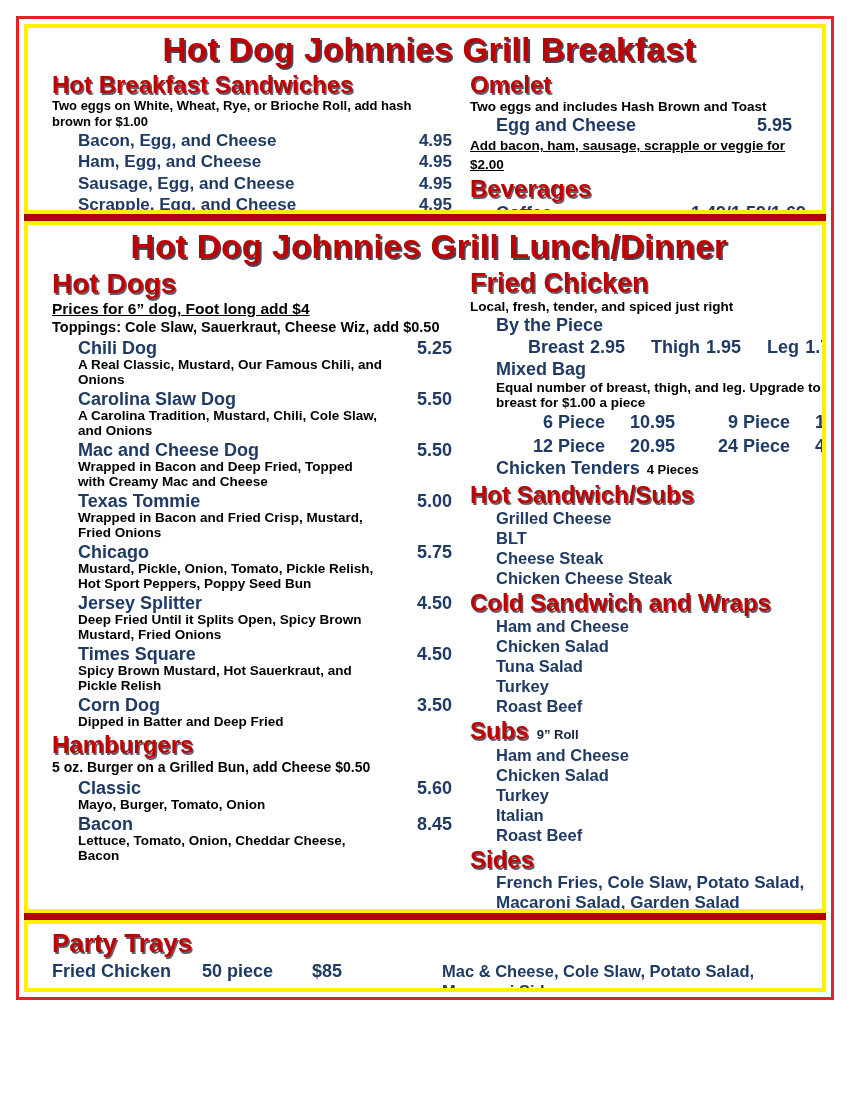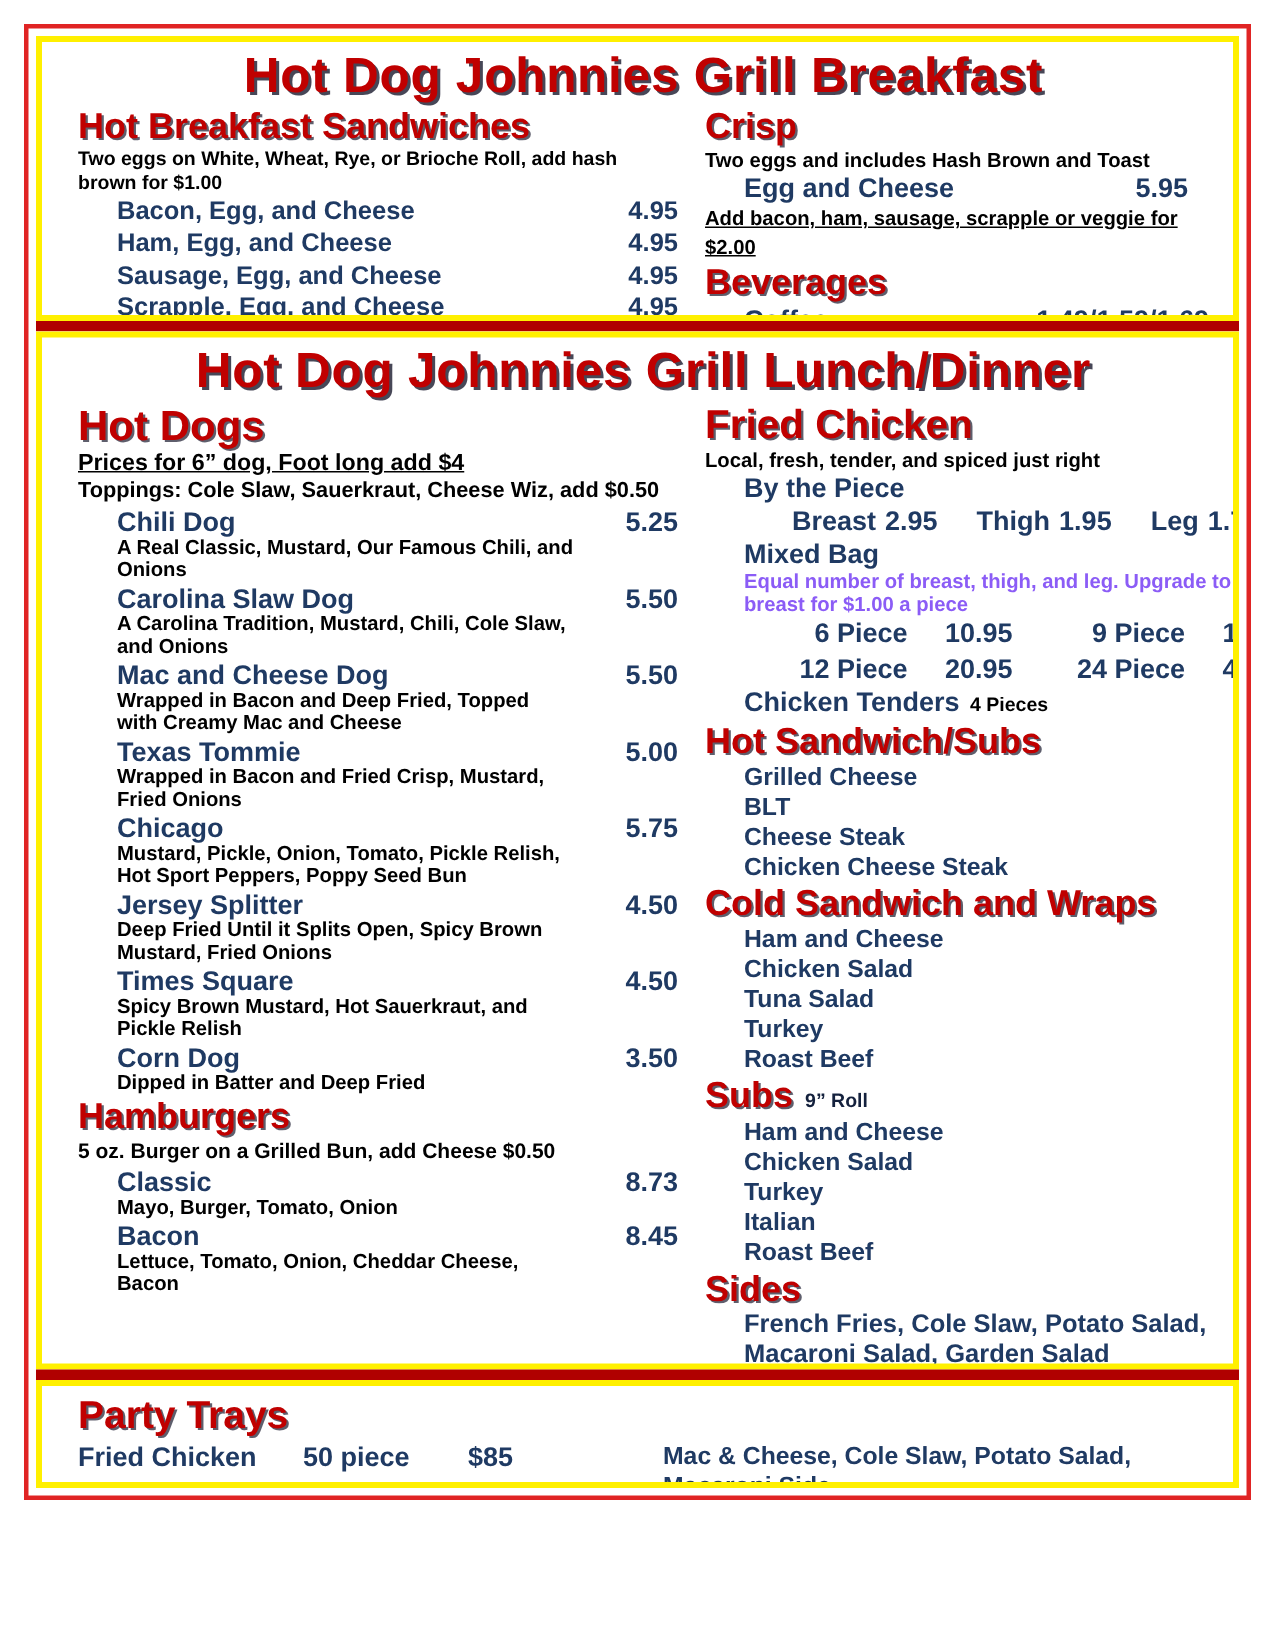--- a/index.html
+++ b/index.html
@@ -61,21 +61,21 @@
   .hd-item { margin: 2px 0 2px; padding-left: 26px; }
   .hd-item .nrow {
     display: flex; justify-content: space-between; align-items: baseline;
     color: var(--navy); font-size: 18px; line-height: 20px;
   }
   .hd-item .desc { max-width: 305px; font-size: 13.5px; line-height: 14.5px; }
 
   .sub-label { padding-left: 26px; color: var(--navy); font-size: 18px; line-height: 21px; }
   .piece-row { padding-left: 58px; display: flex; gap: 20px; color: var(--navy); font-size: 18px; line-height: 23px; }
   .piece-row .pair span { margin-right: 6px; }
-  .mixed-desc { padding-left: 26px; max-width: 355px; font-size: 13.5px; line-height: 15px; color: #8b5cf6; }
+  .mixed-desc { padding-left: 26px; max-width: 355px; font-size: 13.5px; line-height: 15px; color: #000000; }
   .mixed-grid {
     display: grid; grid-template-columns: 105px 70px 115px 70px;
     padding-left: 30px; color: var(--navy); font-size: 18px; line-height: 24px;
   }
   .mixed-grid span { text-align: right; }
   .tenders-row { display: flex; align-items: baseline; padding-left: 26px; line-height: 21px; }
   .tenders-row .iname { color: var(--navy); font-size: 18px; }
   .tenders-row .qual { color: #000; font-size: 13px; margin-left: 7px; }
   .tenders-row .iprice { margin-left: auto; color: var(--navy); font-size: 18px; padding-right: 2px; }
 
@@ -130,21 +130,21 @@
                 <span class="iprice">4.95</span>
               </div>
 
               <div class="price-row">
                 <span class="iname">Egg and Cheese</span>
                 <span class="iprice">3.95</span>
               </div>
             </div>
         </div>
         <div class="col-r">
-          <h2>Crisp</h2>
+          <h2>Omelet</h2>
           <div class="desc14">Two eggs and includes Hash Brown and Toast</div>
           <div>
 
               <div class="price-row row-lg pad-r">
                 <span class="iname">Egg and Cheese</span>
                 <span class="iprice">5.95</span>
               </div>
             </div>
           <div class="note-underline" style="font-size:13.5px;">Add bacon, ham, sausage, scrapple or veggie for $2.00</div>
           <h2>Beverages</h2>
@@ -241,21 +241,21 @@
                 <div class="desc">Dipped in Batter and Deep Fried</div>
               </div>
             </div>
           <h2>Hamburgers</h2>
           <div class="note" style="font-size:14px;">5 oz. Burger on a Grilled Bun, add Cheese $0.50</div>
           <div>
 
               <div class="hd-item">
                 <div class="nrow">
                   <span class="iname">Classic</span>
-                  <span class="iprice">8.73</span>
+                  <span class="iprice">5.60</span>
                 </div>
                 <div class="desc">Mayo, Burger, Tomato, Onion</div>
               </div>
 
               <div class="hd-item">
                 <div class="nrow">
                   <span class="iname">Bacon</span>
                   <span class="iprice">8.45</span>
                 </div>
                 <div class="desc">Lettuce, Tomato, Onion, Cheddar Cheese, Bacon</div>

